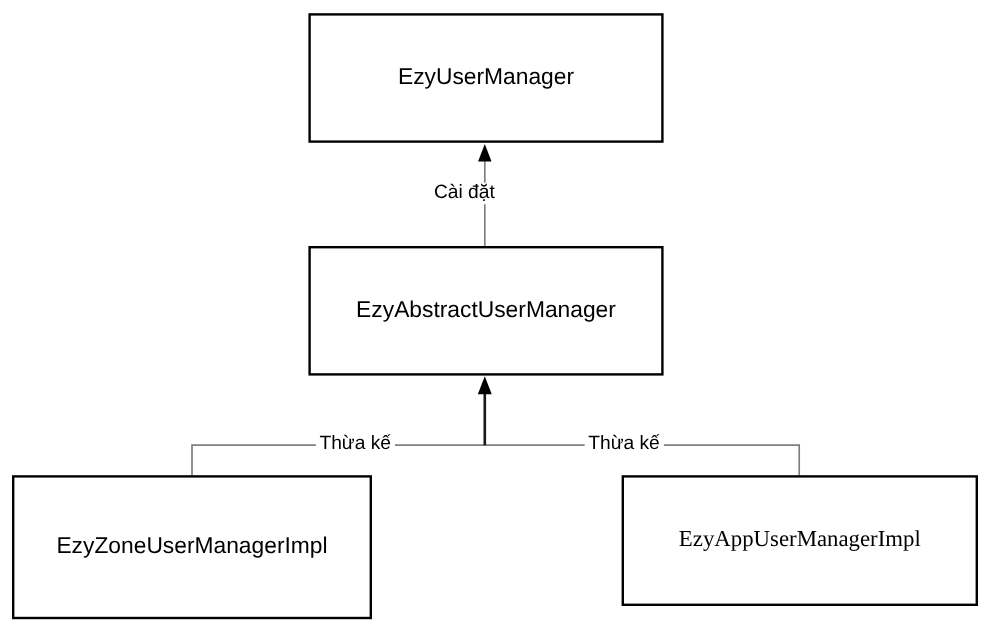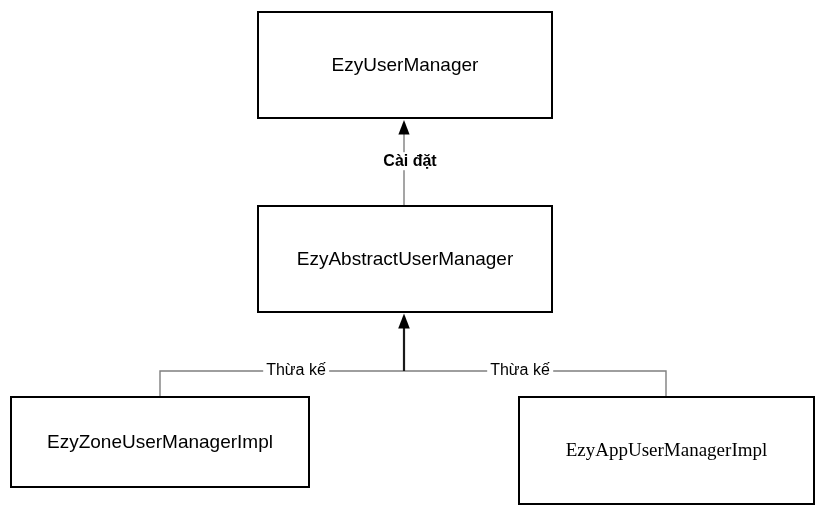--- a/index.html
+++ b/index.html
@@ -19,39 +19,39 @@
     display: flex;
     align-items: center;
     justify-content: center;
     text-align: center;
     font-size: 19px;
     color: #000000;
     line-height: 1.2;
   }
   #node-top    { left: 257px; top: 11px;  width: 296px; height: 108px; }
   #node-mid    { left: 257px; top: 205px; width: 296px; height: 108px; }
-  #node-bl     { left: 10px;  top: 396px; width: 300px; height: 92px; }
+  #node-bl     { left: 10px;  top: 396px; width: 300px; height: 120px; }
   #node-br     { left: 518px; top: 396px; width: 297px; height: 109px; font-family: Liberation Serif, serif; }
   #wires {
     position: absolute;
     left: 0; top: 0;
     width: 825px; height: 518px;
     pointer-events: none;
   }
   .edge-label {
     position: absolute;
     transform: translate(-50%, -50%);
     background: #ffffff;
     color: #000000;
     font-size: 16px;
     line-height: 1.1;
     padding: 0 3px;
     white-space: nowrap;
   }
-  #label-caidat { left: 410px; top: 161px; font-weight: bold; }
+  #label-caidat { left: 387px; top: 161px; }
   #label-thuake-left  { left: 296px; top: 370px; }
   #label-thuake-right { left: 520px; top: 370px; }
 </style>
 </head>
 <body>
 
 <div id="canvas">
 
   <svg id="wires" viewBox="0 0 825 518" xmlns="http://www.w3.org/2000/svg">
 

